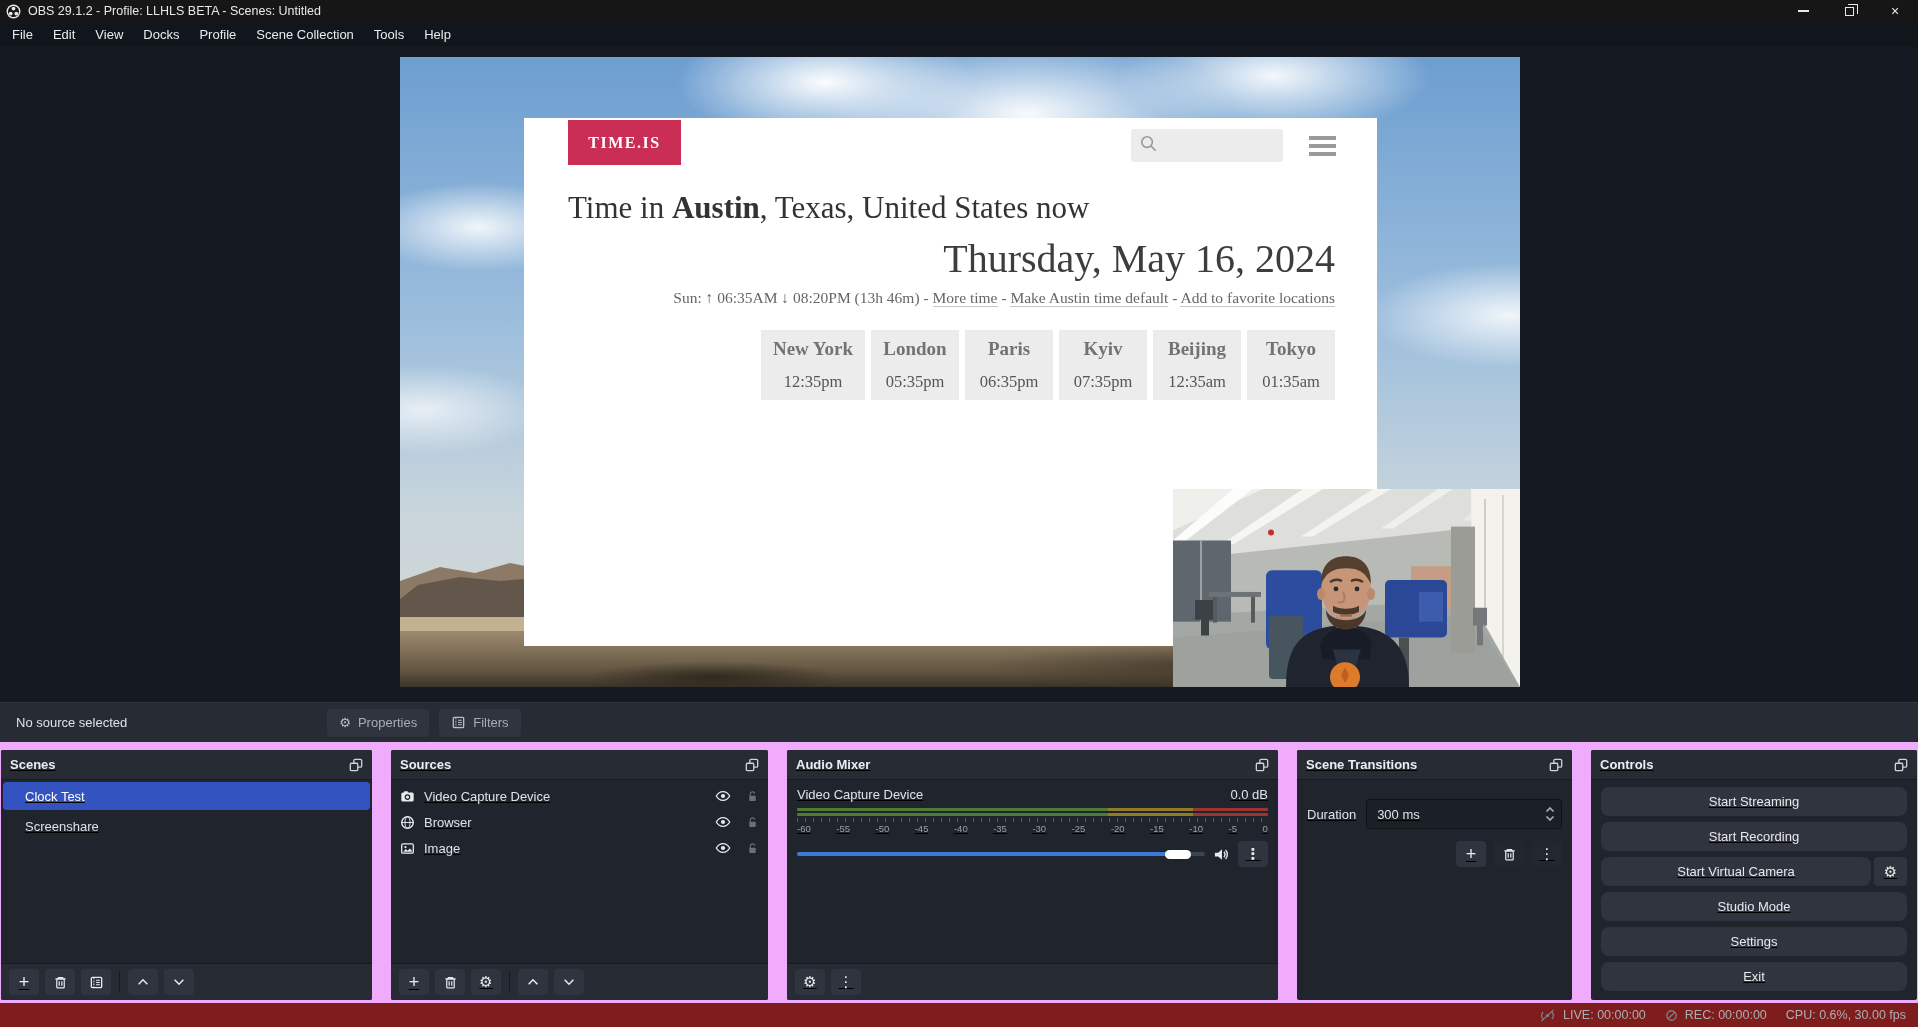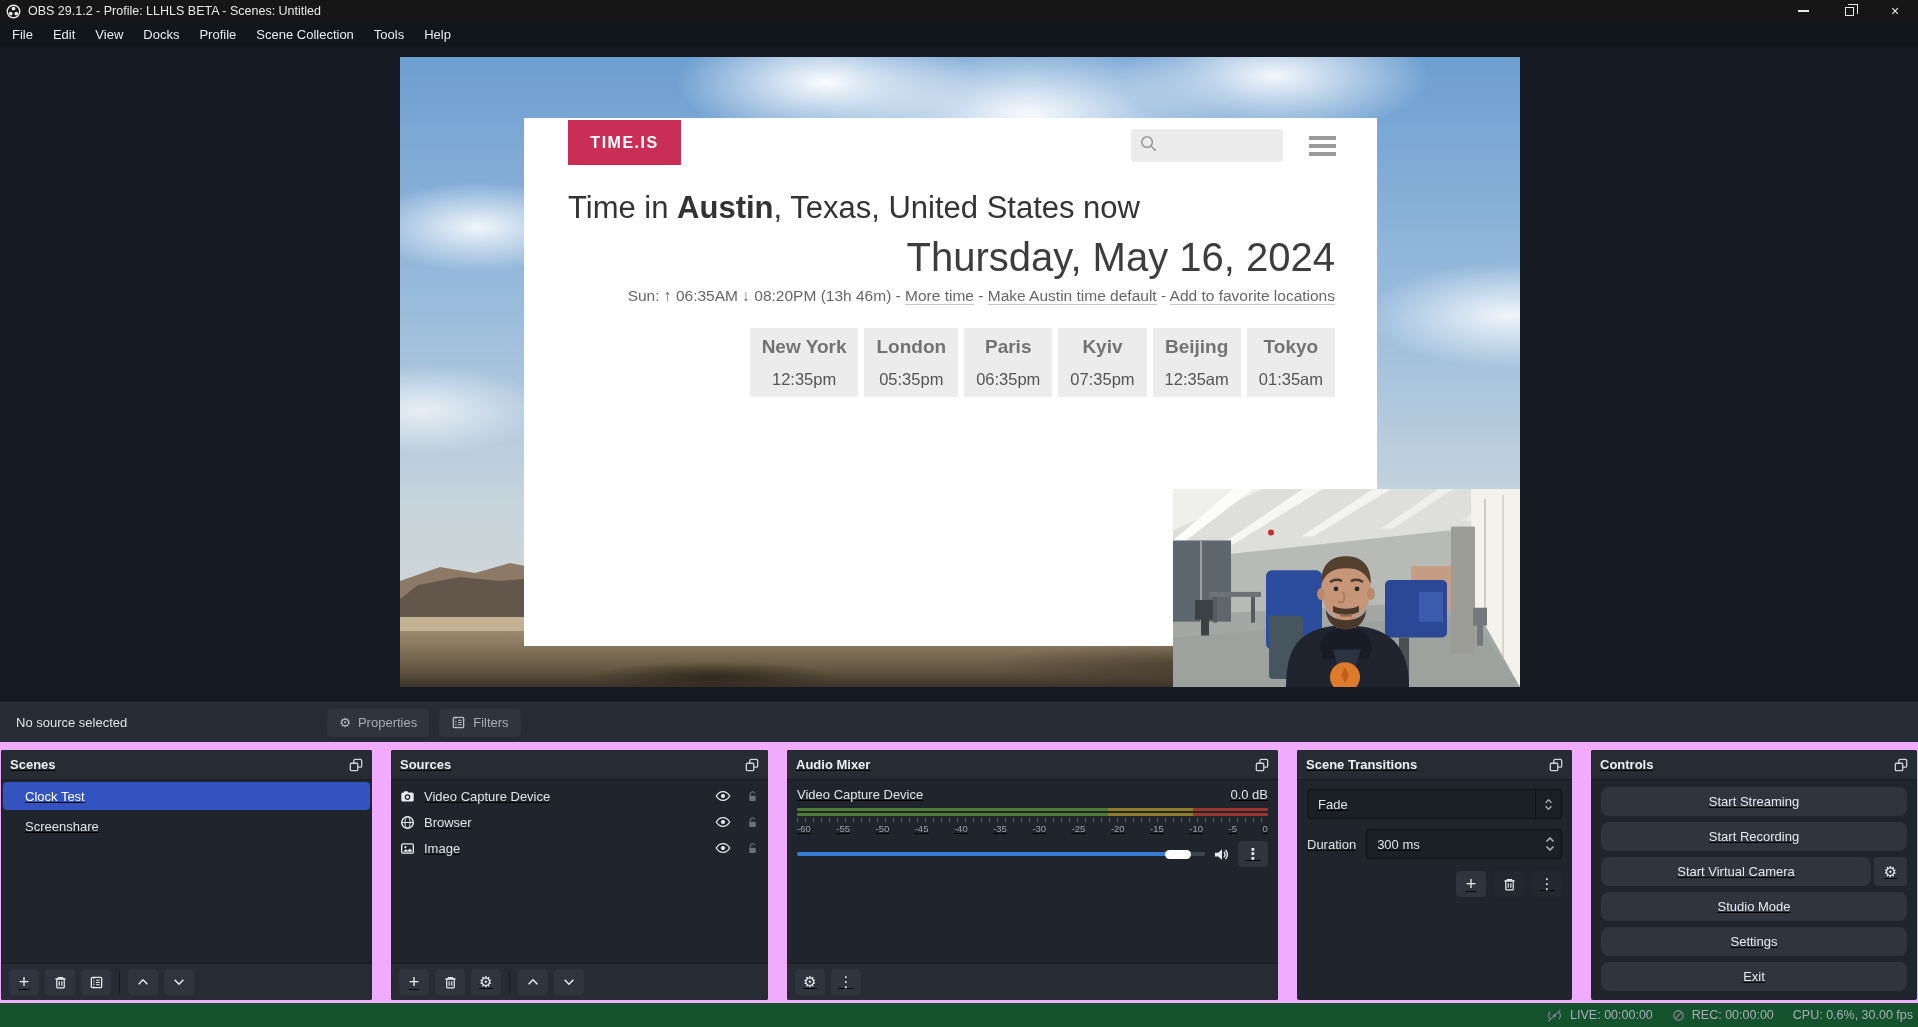--- a/index.html
+++ b/index.html
@@ -41,21 +41,21 @@
   .sand { position:absolute; left:0; bottom:0; width:100%; height:74px;
     background:linear-gradient(#b3a083 0%, #8f7d63 38%, #60533f 80%, #3a332a 100%); }
   .mesa { position:absolute; left:0; bottom:56px; width:310px; height:76px; }
   .dunes { position:absolute; left:0; bottom:0; width:100%; height:46px;
     background:
       radial-gradient(ellipse 180px 22px at 28% 78%, rgba(35,30,22,.75), rgba(0,0,0,0) 70%),
       radial-gradient(ellipse 320px 34px at 72% 55%, rgba(52,44,34,.6), rgba(0,0,0,0) 70%); }
 
   
   .timeis { position:absolute; left:124px; top:61px; width:853px; height:528px; background:#ffffff;
-    color:#333; }
+    color:#333;font-family:Liberation Serif, serif; }
   .t-top { display:flex; align-items:flex-start; padding:2px 41px 0 44px; }
   .t-logo { width:113px; height:45px; background:var(--brand,#ca2e57); color:#fff; display:flex;
     align-items:center; justify-content:center; font-weight:bold; font-size:16px; letter-spacing:1.5px; }
   .t-topright { margin-left:auto; display:flex; align-items:center; gap:26px; margin-top:9px; }
   .t-search { width:152px; height:33px; background:#ececec; border-radius:3px; display:flex;
     align-items:center; padding-left:8px; }
   .t-burger { display:flex; flex-direction:column; gap:4px; }
   .t-burger span { width:27px; height:4px; background:#9a9a9a; }
   .t-heading { margin:25px 44px 0; font-size:31px; color:#333; }
   .t-heading b { font-weight:bold; }
@@ -145,22 +145,22 @@
   
   .ctl-body { padding:7px 10px; display:flex; flex-direction:column; gap:6px; }
   .ctl-btn { height:29px; background:#2f343f; border-radius:8px; color:#e6e8eb; font-size:13px;
     display:flex; align-items:center; justify-content:center; }
   .vcam-row { display:flex; gap:3px; }
   .vcam-row .ctl-btn { flex:1; }
   .vcam-gear { width:33px; height:29px; background:#2f343f; border-radius:4px; color:#e6e8eb;
     display:flex; align-items:center; justify-content:center; font-size:15px; }
 
   
-  .statusbar { flex:1; background:#14532d; display:flex; align-items:center; justify-content:flex-end;
-    gap:9px; padding-right:5px; color:#a9aeb6; font-size:12.5px; }
+  .statusbar { flex:1; background:#7f1d1d; display:flex; align-items:center; justify-content:flex-end;
+    gap:9px; padding-right:12px; color:#a9aeb6; font-size:12.5px; }
   .statusbar .grp { display:flex; align-items:center; gap:7px; margin-left:10px; }
   .statusbar .ico { display:inline-flex; color:#7d838b; }
   .gear-glyph { font-family:"DejaVu Sans", sans-serif; }
   .dots-glyph { font-family:"DejaVu Sans", sans-serif; }
 </style>
 </head>
 <body>
 
 <div class="app">
 
@@ -546,31 +546,20 @@
       <div class="p-head">
           <span>Scene Transitions</span>
         <span class="popout">
           <svg viewBox="0 0 16 16" width="14" height="14" fill="none" stroke="currentColor" stroke-width="1.5">
               <rect x="5.5" y="1.5" width="9" height="9" rx="1.5"></rect>
               <rect x="1.5" y="6" width="8.5" height="8.5" rx="1.5" fill="#262b34"></rect>
             </svg>
         </span>
       </div>
       <div class="p-body trans-body">
-        <div class="combo">
-          <span class="c-text">Fade</span>
-          <span class="c-arrows">
-            <svg viewBox="0 0 10 6" width="9" height="5" fill="none" stroke="currentColor" stroke-width="1.6">
-                <path d="M1.5 4.5L5 1l3.5 3.5"></path>
-              </svg>
-            <svg viewBox="0 0 10 6" width="9" height="5" fill="none" stroke="currentColor" stroke-width="1.6">
-                <path d="M1.5 1.5L5 5l3.5-3.5"></path>
-              </svg>
-          </span>
-        </div>
         <div class="dur-row">
           <span>Duration</span>
           <div class="spin">
             <span class="s-val">300 ms</span>
             <span class="s-arrows">
               <svg viewBox="0 0 10 6" width="10" height="6" fill="none" stroke="currentColor" stroke-width="1.6">
                   <path d="M1.5 4.5L5 1l3.5 3.5"></path>
                 </svg>
               <svg viewBox="0 0 10 6" width="10" height="6" fill="none" stroke="currentColor" stroke-width="1.6">
                   <path d="M1.5 1.5L5 5l3.5-3.5"></path>

